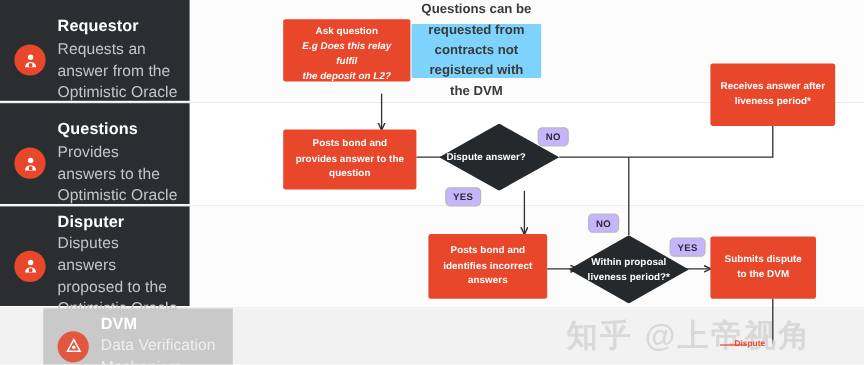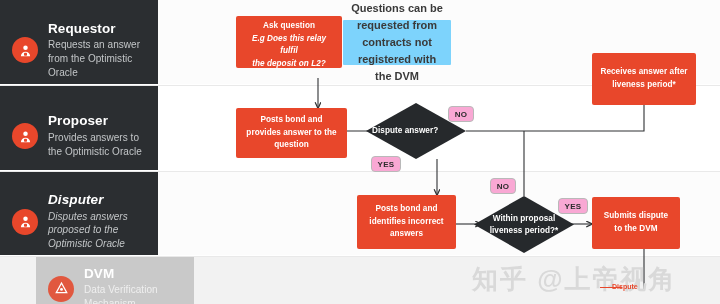--- a/index.html
+++ b/index.html
@@ -40,21 +40,21 @@
   .lane-head.dvm .lane-icon{background:#e1583f;}
   .lane-icon svg{display:block;}
 
   .lane-txt{min-width:0;}
   .lane-title{
     font-size:13.5px;font-weight:bold;color:#ffffff;
     letter-spacing:.1px;line-height:1.15;
   }
   .lane-head.dvm .lane-title{color:#ffffff;}
   .lane-sub{
-    font-size:10px;color:#c3c6c8;line-height:1.38;margin-top:2px;
+    font-size:13px;color:#c3c6c8;line-height:1.38;margin-top:2px;
     letter-spacing:.05px;
   }
   .lane-head.dvm .lane-sub{color:#efefef;}
 
   
   .node{
     position:absolute;box-sizing:border-box;
     display:flex;align-items:center;justify-content:space-between;
     text-align:center;
   }
@@ -74,21 +74,21 @@
   .diamond{
     background:#26292c;color:#fff;
     clip-path:polygon(50% 0%,100% 50%,50% 100%,0% 50%);
     font-size:8.2px;font-weight:bold;line-height:1.4;
     padding:0 6px;letter-spacing:.05px;
   }
 
   
   .pill{
     position:absolute;box-sizing:border-box;
-    background:#f9a8d4;border:1px solid #b9b9b9;border-radius:4px;
+    background:#c4b5fd;border:1px solid #b9b9b9;border-radius:4px;
     font-size:8px;font-weight:bold;color:#2c2c2c;
     display:flex;align-items:center;justify-content:center;
     letter-spacing:.3px;
     z-index:6;
   }
 
   
   svg.wires{position:absolute;left:0;top:0;width:720px;height:304px;overflow:visible;}
   svg.wires path,svg.wires line{fill:none;stroke:#2f3133;stroke-width:1.1;}
 
@@ -139,26 +139,26 @@
 
   <div class="lane-head" style="top:86px;height:84px;">
     <div class="lane-icon">
       <svg width="15" height="15" viewBox="0 0 24 24">
         <circle cx="12" cy="7.6" r="3.6" fill="#fff"></circle>
         <path d="M4.6 21c0-4.3 3.4-7.2 7.4-7.2s7.4 2.9 7.4 7.2z" fill="#fff"></path>
         <rect x="9.6" y="15.4" width="4.8" height="5" rx="1.2" fill="#e8472b"></rect>
       </svg>
     </div>
     <div class="lane-txt">
-      <div class="lane-title">Proposer</div>
+      <div class="lane-title">Questions</div>
       <div class="lane-sub">Provides answers to the Optimistic Oracle</div>
     </div>
   </div>
 
-  <div class="lane-head" style="top:172px;height:83px;font-style:italic;">
+  <div class="lane-head" style="top:172px;height:83px;">
     <div class="lane-icon">
       <svg width="15" height="15" viewBox="0 0 24 24">
         <circle cx="12" cy="7.6" r="3.6" fill="#fff"></circle>
         <path d="M4.6 21c0-4.3 3.4-7.2 7.4-7.2s7.4 2.9 7.4 7.2z" fill="#fff"></path>
         <rect x="9.6" y="15.4" width="4.8" height="5" rx="1.2" fill="#e8472b"></rect>
       </svg>
     </div>
     <div class="lane-txt">
       <div class="lane-title">Disputer</div>
       <div class="lane-sub">Disputes answers proposed to the Optimistic Oracle</div>

